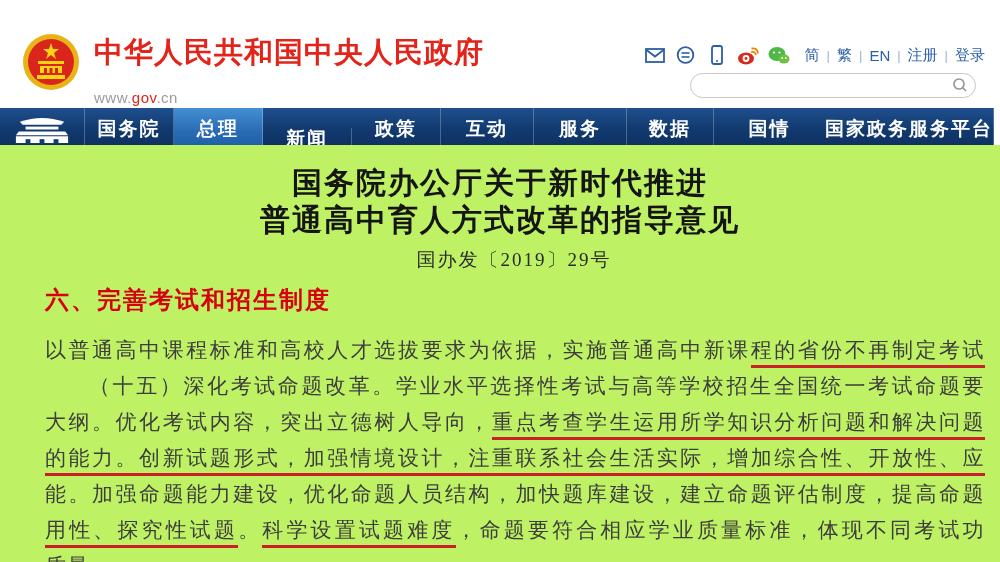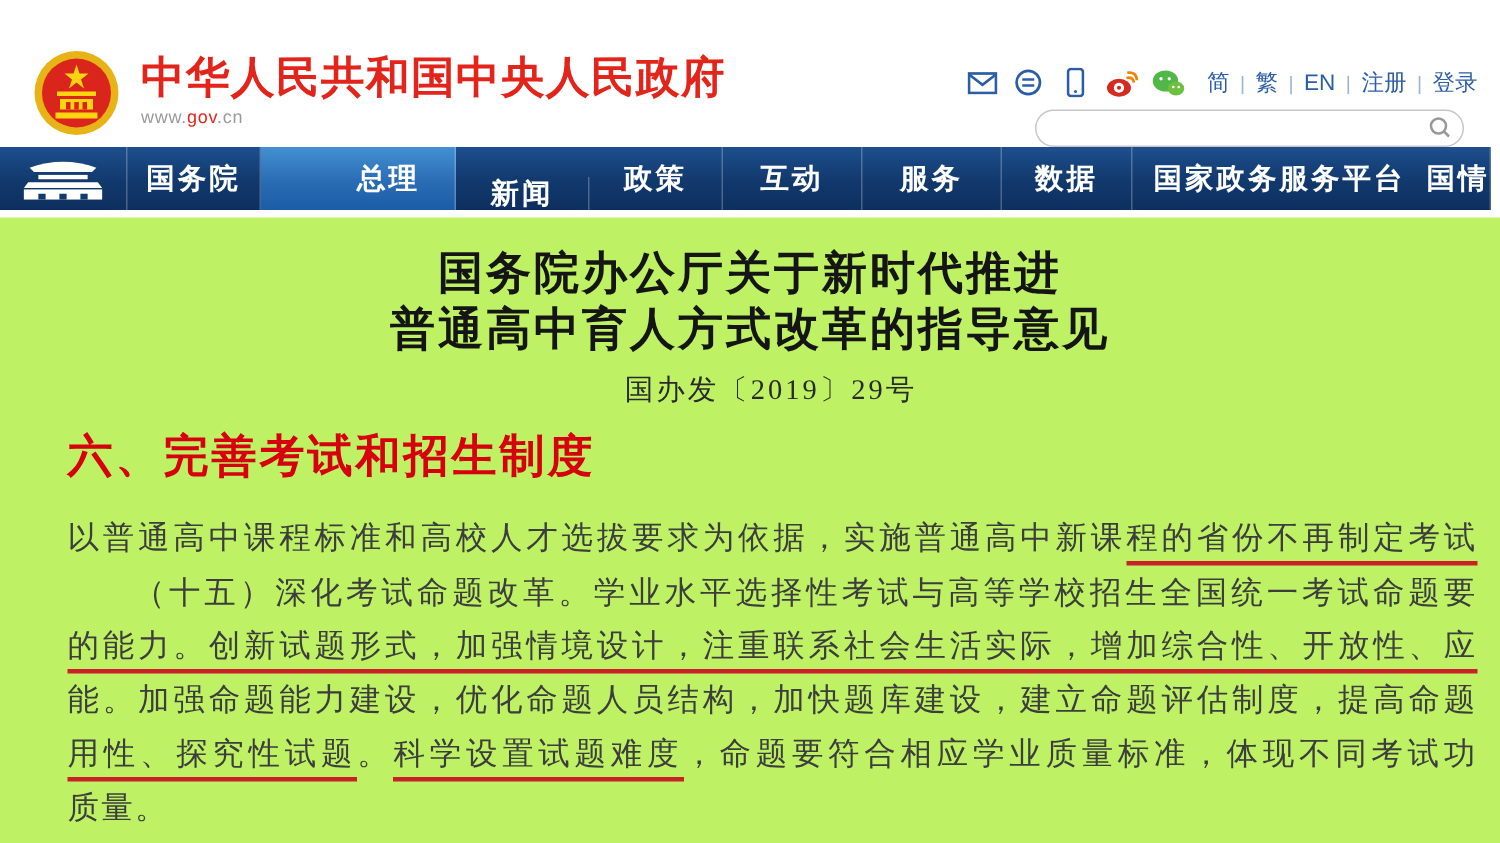--- a/index.html
+++ b/index.html
@@ -4,61 +4,61 @@
 <style>
   html,body{margin:0;padding:0;background:#fff;}
   .page{position:relative;width:1000px;height:562px;overflow:hidden;background:#fff;
         font-family:"Liberation Sans",sans-serif;}
 
   
   .header{position:absolute;top:0;left:0;width:1000px;height:86px;background:#fff;}
   .emblem{position:absolute;left:22px;top:33px;width:58px;height:58px;}
   .brand{position:absolute;left:94px;top:36px;}
   .site-title{color:#e2241a;font-size:29px;font-weight:bold;letter-spacing:1px;line-height:32px;}
-  .site-url{font-size:12px;color:#9a9a9a;margin-top:3px;letter-spacing:.5px;}
+  .site-url{font-size:15px;color:#9a9a9a;margin-top:21px;letter-spacing:.5px;}
   .site-url .gov{color:#e2241a;}
 
   .topbar{position:absolute;top:44px;right:15px;display:flex;align-items:center;gap:9px;}
   .qicon{display:inline-flex;width:22px;height:22px;align-items:center;justify-content:center;cursor:pointer;}
   .lang{display:flex;align-items:center;margin-left:6px;}
   .lang a{color:#2b5ea7;font-size:15px;text-decoration:none;cursor:pointer;}
   .lang .sep{color:#9db4d4;margin:0 7px;font-size:13px;}
 
   .search{position:absolute;top:73px;right:24px;width:284px;height:23px;border:1px solid #c7c7c7;
           border-radius:13px;background:#fff;}
   .search input{position:absolute;left:0;top:0;width:248px;height:21px;border:none;outline:none;
           background:transparent;padding:0 12px;font-size:13px;border-radius:13px;}
   .search .mag{position:absolute;right:7px;top:3px;}
 
   
-  .nav{position:absolute;top:98px;left:0;width:994px;height:42px;display:flex;
+  .nav{position:absolute;top:108px;left:0;width:994px;height:42px;display:flex;
        background:linear-gradient(180deg,#1e4f8d 0%,#123a6f 50%,#0d2f5f 100%);}
   .nav-gate{width:84px;display:flex;align-items:center;justify-content:center;
        border-right:1px solid rgba(255,255,255,.25);}
   .nav-tab{display:flex;align-items:center;justify-content:center;color:#fff;font-size:19px;
        font-weight:bold;border-right:1px solid rgba(255,255,255,.25);cursor:pointer;letter-spacing:2px;}
   .nav-tab:nth-of-type(1){width:106px;}
   .nav-tab:nth-of-type(2){width:88px;}
-  .nav-tab:nth-of-type(3){width:88px;padding-left:41px;}
+  .nav-tab:nth-of-type(3){width:88px;}
   .nav-tab:nth-of-type(4){width:88px;margin-top:20px;}
   .nav-tab:nth-of-type(5){width:88px;}
   .nav-tab:nth-of-type(6){width:92px;}
   .nav-tab:nth-of-type(7){width:92px;}
   .nav-tab:nth-of-type(8){width:86px;}
   .nav-tab:nth-of-type(9){flex:1;border-right:none;}
   .nav-tab.active{background:linear-gradient(180deg,#4390d2 0%,#2a6cb4 55%,#1b5ca6 100%);}
 
   
   .content{position:absolute;top:145px;left:0;width:1000px;height:417px;background:#bef264;}
   .doc-title-line{text-align:center;font-family:"Liberation Serif",serif;font-weight:bold;
        color:#151515;font-size:30px;line-height:37px;letter-spacing:2px;}
   .doc-title-line.first{margin-top:19px;}
   .doc-number{text-align:center;font-family:"Liberation Serif",serif;font-size:19px;color:#2a2a2a;
        margin-top:9px;letter-spacing:2px;margin-left:28px;}
-  .section-heading{color:#d6000f;font-size:30px;font-weight:bold;margin:11px 0 0 45px;letter-spacing:2px;}
+  .section-heading{color:#d6000f;font-size:24px;font-weight:bold;margin:11px 0 0 45px;letter-spacing:2px;}
   .paragraph{margin:16px 15px 0 45px;width:940px;font-size:21px;color:#3d3d3d;letter-spacing:1.5px;}
   .pline{line-height:36px;height:36px;text-align:justify;text-align-last:justify;}
   .pline.nojust{text-align:left;text-align-last:left;}
   .pline.indent{text-indent:44px;}
   .u{border-bottom:3px solid #ca2128;padding-bottom:4px;}
   .kai{font-family:"Liberation Serif",serif;}
 </style>
 </head>
 <body>
 
@@ -157,32 +157,33 @@
       </svg>
     </div>
 
   <div class="nav-tab">国务院</div>
       <div class="nav-tab active">总理</div>
       <div class="nav-tab">新闻</div>
       <div class="nav-tab">政策</div>
       <div class="nav-tab">互动</div>
       <div class="nav-tab">服务</div>
       <div class="nav-tab">数据</div>
+      <div class="nav-tab">国情</div>
       <div class="nav-tab">国家政务服务平台</div>
-      <div class="nav-tab">国情</div>
     </div>
 
   <div class="content">
     <div class="doc-title-line first">国务院办公厅关于新时代推进</div>
     <div class="doc-title-line">普通高中育人方式改革的指导意见</div>
     <div class="doc-number">国办发〔2019〕29号</div>
     <div class="section-heading">六、完善考试和招生制度</div>
     <div class="paragraph">
         <div class="pline"><span>以普通高中课程标准和高校人才选拔要求为依据，实施普通高中新课</span><span class="u">程的省份不再制定考试</span></div>
         <div class="pline indent"><span class="kai">（十五）深化考试命题改革。</span><span>学业水平选择性考试与高等学校招生全国统一考试命题要</span></div>
+        <div class="pline"><span>大纲。优化考试内容，突出立德树人导向，</span><span class="u">重点考查学生运用所学知识分析问题和解决问题</span></div>
         <div class="pline"><span class="u">的能力。创新试题形式，加强情境设计，注重联系社会生活实际，增加综合性、开放性、应</span></div>
         <div class="pline"><span>能。加强命题能力建设，优化命题人员结构，加快题库建设，建立命题评估制度，提高命题</span></div>
         <div class="pline"><span class="u">用性、探究性试题</span><span>。</span><span class="u">科学设置试题难度</span><span>，命题要符合相应学业质量标准，体现不同考试功</span></div>
         <div class="pline nojust"><span>质量。</span></div>
       </div>
   </div>
 
 </div>
 
 </body></html>

